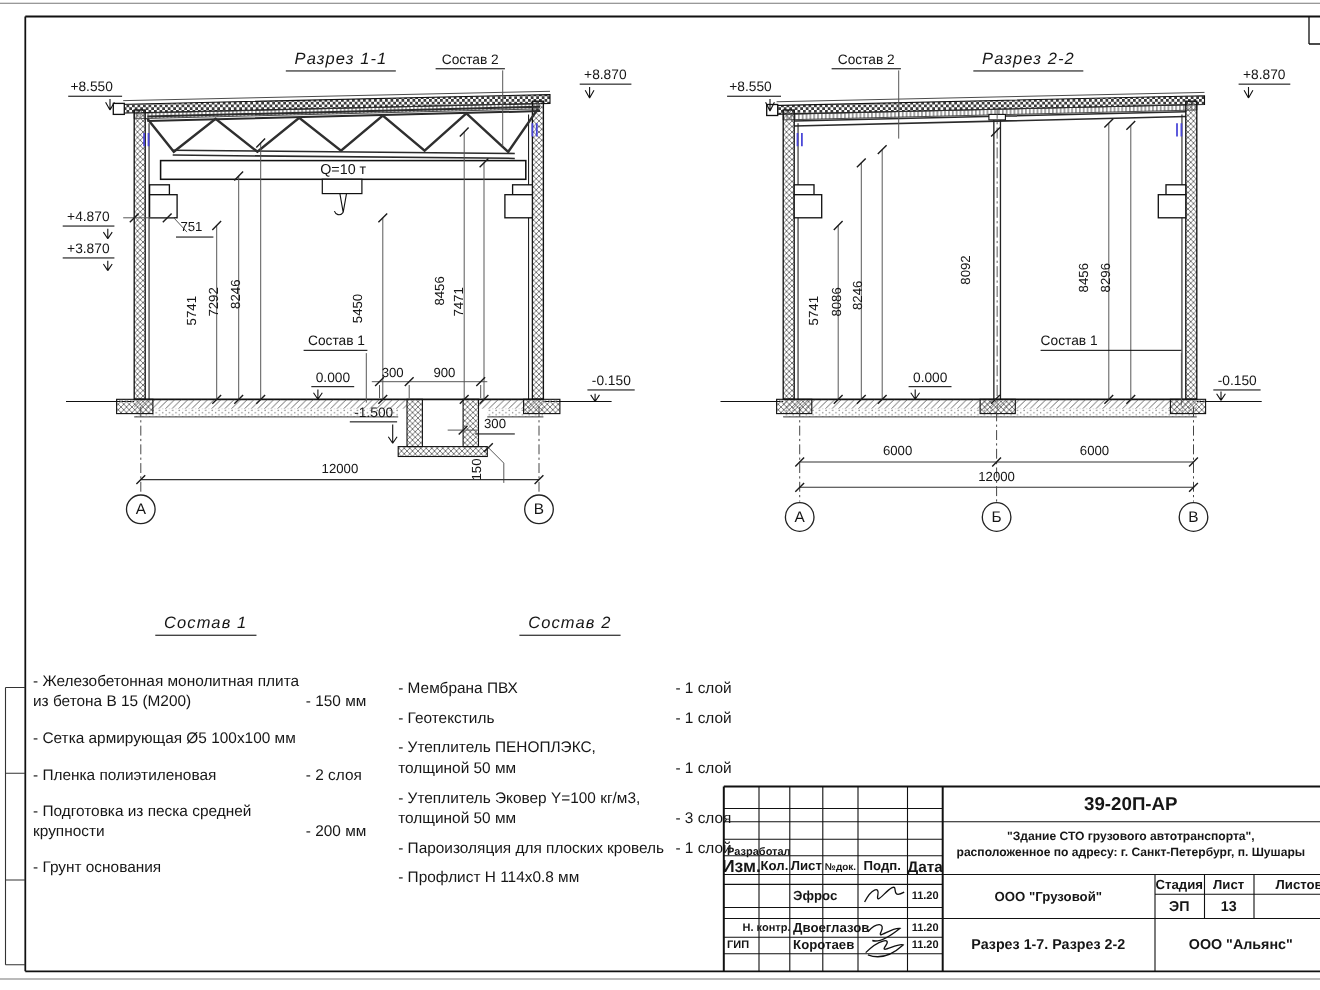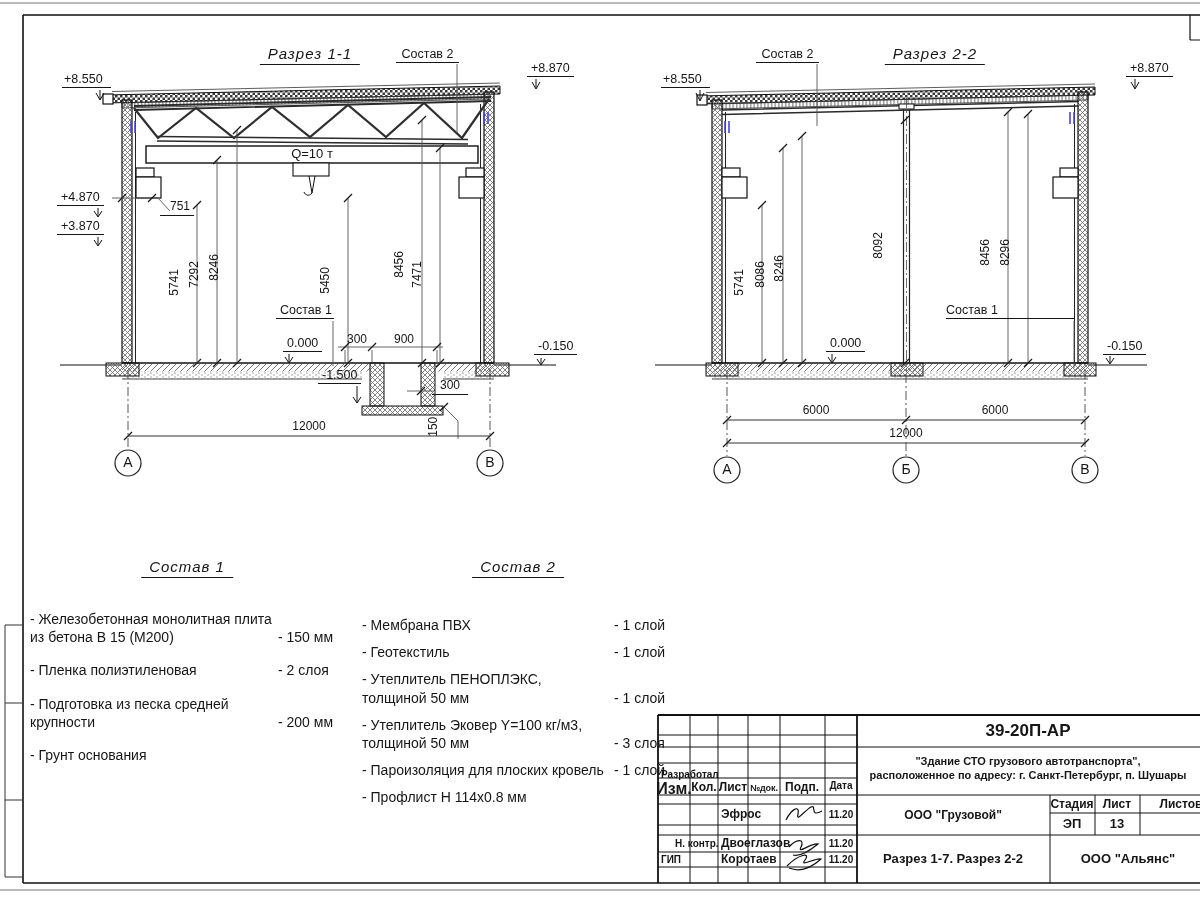--- a/index.html
+++ b/index.html
@@ -195,21 +195,21 @@
   </g>
 </svg>
 
 <div class="t sec-title u ctr" style="left:310px;top:45px;">Разрез 1-1</div>
 <div class="t lbl u" style="left:396px;top:47px;width:55px;">Состав 2</div>
 <div class="t ctr" style="left:312px;top:147px;font-size:13px;">Q=10 т</div>
 <div class="t elev" style="left:62px;top:72px;border-bottom:1px solid #161616;padding:0 8px 1px 2px;">+8.550</div>
 <div class="t elev u" style="left:527px;top:61px;">+8.870</div>
 <div class="t elev u" style="left:57px;top:190px;">+4.870</div>
 <div class="t elev u" style="left:57px;top:219px;">+3.870</div>
-<div class="t dim u" style="left:160px;top:200px;width:26px;text-align:right;">751</div>
+<div class="t dim u" style="left:160px;top:200px;width:26px;text-align:left;">751</div>
 
 <div class="t vdim" style="left:182px;top:282px;">5741</div>
 <div class="t vdim" style="left:202px;top:274px;">7292</div>
 <div class="t vdim" style="left:222px;top:267px;">8246</div>
 <div class="t vdim" style="left:333px;top:280px;">5450</div>
 <div class="t vdim" style="left:407px;top:264px;">8456</div>
 <div class="t vdim" style="left:425px;top:274px;">7471</div>
 
 <div class="t lbl u" style="left:276px;top:303px;width:50px;">Состав 1</div>
 <div class="t elev u" style="left:283px;top:336px;">0.000</div>
@@ -248,20 +248,24 @@
 <div class="t sec-title u ctr" style="left:187px;top:558px;">Состав 1</div>
 <div class="t sec-title u ctr" style="left:518px;top:558px;">Состав 2</div>
 
 <div class="list l1" style="left:30px;top:610px;">
   <div class="li">
     <span class="nm">- Железобетонная  монолитная плита
   из бетона В 15 (М200)</span>
     <span class="val">- 150 мм</span>
   </div>
   <div class="li">
+    <span class="nm">- Сетка армирующая Ø5 100х100 мм</span>
+    <span class="val"></span>
+  </div>
+  <div class="li">
     <span class="nm">- Пленка полиэтиленовая</span>
     <span class="val">-  2 слоя</span>
   </div>
   <div class="li">
     <span class="nm">- Подготовка из песка средней
   крупности</span>
     <span class="val">- 200 мм</span>
   </div>
   <div class="li">
     <span class="nm">- Грунт основания</span>
@@ -296,21 +300,21 @@
     <span class="nm">- Профлист Н 114х0.8 мм</span>
     <span class="val"></span>
   </div>
 </div>
 
 <div class="tbt ctr" style="left:674px;top:780px;font-size:16px;">Изм.</div>
 <div class="tbt ctr" style="left:704px;top:780px;font-size:12px;">Кол.</div>
 <div class="tbt ctr" style="left:733px;top:780px;font-size:12px;">Лист</div>
 <div class="tbt ctr" style="left:764px;top:783px;font-size:9px;">№док.</div>
 <div class="tbt ctr" style="left:802px;top:780px;font-size:12px;">Подп.</div>
-<div class="tbt ctr" style="left:841px;top:780px;font-size:10px;">Дата</div>
+<div class="tbt ctr" style="left:841px;top:780px;font-size:14px;">Дата</div>
 
 <div class="tbt" style="left:661px;top:769px;font-size:10px;">Разработал</div>
 <div class="tbt" style="left:721px;top:807px;font-size:12px;">Эфрос</div>
 <div class="tbt ctr" style="left:841px;top:809px;font-size:10px;">11.20</div>
 
 <div class="tbt" style="left:661px;top:838px;font-size:10px;padding-left:14px;">Н. контр.</div>
 <div class="tbt" style="left:721px;top:836px;font-size:12px;">Двоеглазов</div>
 <div class="tbt ctr" style="left:841px;top:838px;font-size:10px;">11.20</div>
 
 <div class="tbt" style="left:661px;top:854px;font-size:10px;">ГИП</div>

